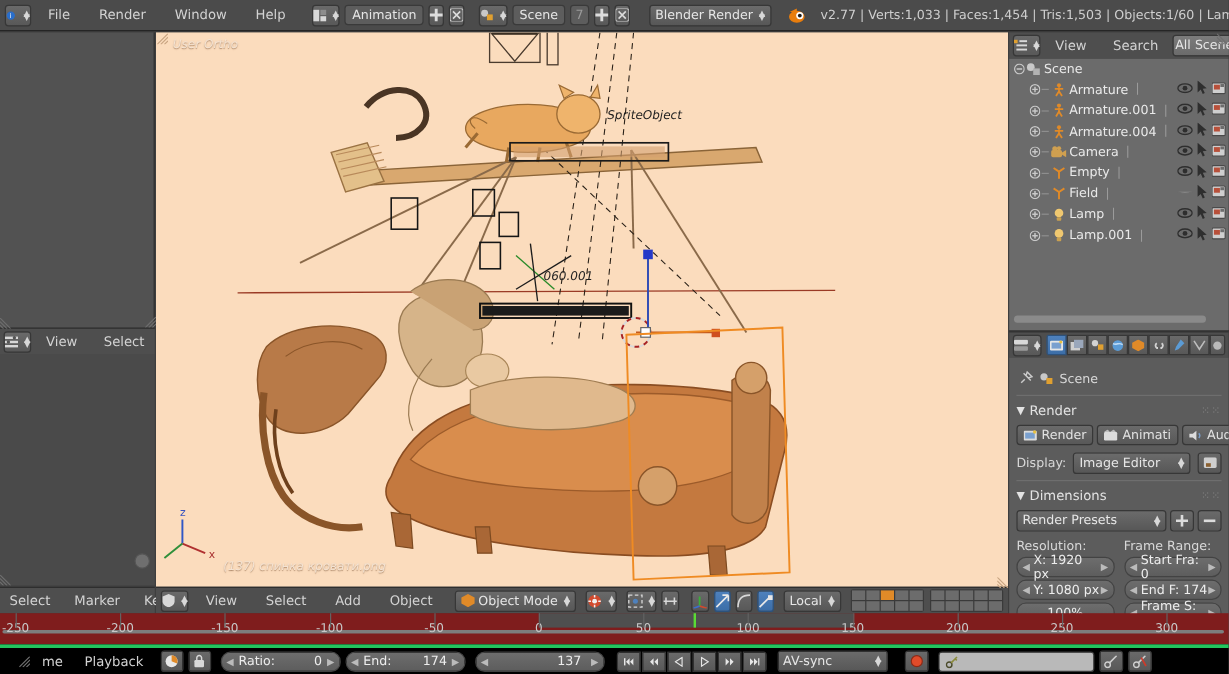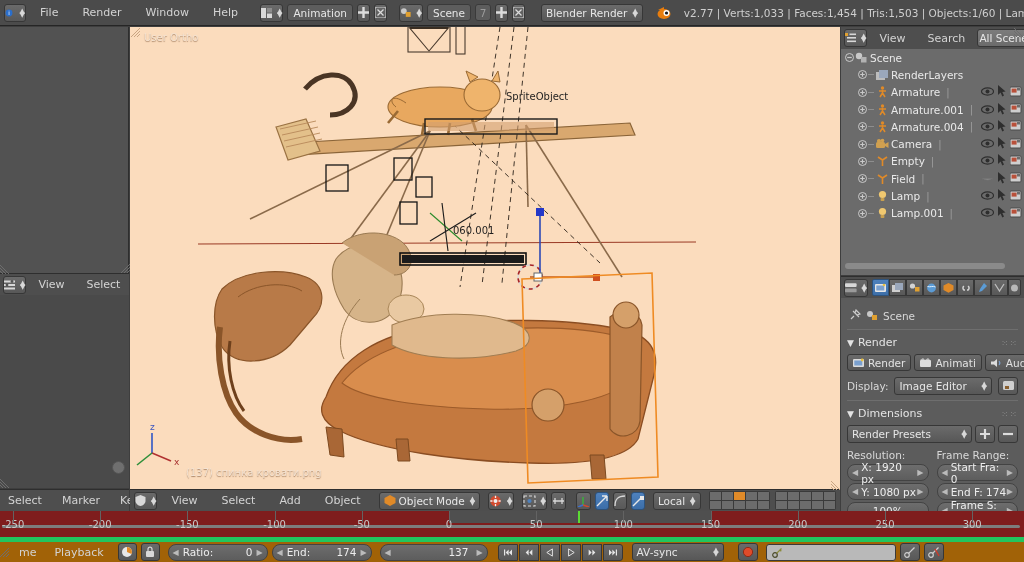--- a/index.html
+++ b/index.html
@@ -37,21 +37,21 @@
             justify-content:center;background:linear-gradient(#6a6a6a,#585858);
             border:1px solid #373737;border-radius:3px; }
   .stats { color:#cfcfcf; font-size:10.5px; margin-left:8px; white-space:nowrap; }
 
   
   #viewport { position:absolute; left:130px; top:27px; width:710px; height:462px;
               background:#fbdcbd; overflow:hidden; }
   #vp-header { position:absolute; left:130px; top:489px; width:710px; height:22px;
                background:#4e4e4e; border-top:1px solid #2e2e2e; display:flex;
                align-items:center; padding:0 4px; gap:4px; }
-  .vp-label { position:absolute; color:#f4e3d2; font-size:10px; text-shadow:0 1px 1px rgba(120,80,50,.6); }
+  .vp-label { position:absolute; color:#f4e3d2; font-size:10px; text-shadow:0 1px 1px rgba(120,80,50,.6);font-style:italic; }
 
   
   #left-top { position:absolute; left:0; top:27px; width:129px; height:246px; background:#525252;
               border-right:1px solid #2e2e2e; }
   #left-mid-hdr { position:absolute; left:0; top:273px; width:129px; height:22px;
                   background:#4e4e4e; border-top:1px solid #2e2e2e;
                   display:flex; align-items:center; padding:0 3px; gap:2px; }
   #left-mid { position:absolute; left:0; top:295px; width:129px; height:193px; background:#4a4a4a; }
   #left-bot-hdr { position:absolute; left:0; top:489px; width:129px; height:22px;
                   background:#4e4e4e; border-top:1px solid #2e2e2e;
@@ -84,22 +84,22 @@
   .lbl { color:#d8d8d8; font-size:10.5px; }
   .grip { margin-left:auto; color:#848484; font-size:9px; letter-spacing:1px; }
   .numf { background:linear-gradient(#6d6d6d,#5d5d5d); border:1px solid #434343;
           border-radius:8px; height:17px; display:flex; align-items:center;
           padding:0 4px; color:#ededed; font-size:10.5px; }
   .numf .v { flex:1; text-align:left; }
 
   
   #tl-ruler { position:absolute; left:0; top:511px; width:1024px; height:26px; background:#7f1d1d; }
   #tl-hdr { position:absolute; left:0; top:537px; width:1024px; height:25px;
-            background:#a16207; border-top:5px solid #22c55e;
-            display:flex; align-items:center; padding:0 0; gap:4px; }
+            background:#000000; border-top:3px solid #22c55e;
+            display:flex; align-items:center; padding:0 16px; gap:4px; }
   .tick-lbl { position:absolute; top:8px; color:#c9c9c9; font-size:10px; transform:translateX(-50%); }
   .tl-range { position:absolute; top:0; height:12px; background:#4f4f4f; }
   .tl-play { position:absolute; top:0; width:2px; height:12px; background:#5bdb34; }
   .tl-tick { position:absolute; top:0; width:1px; height:12px; background:#636363; }
   .tl-scrollbar { position:absolute; left:2px; top:14px; height:3px; background:#7d7d7d; border-radius:2px; }
 
   
   .corner { position:absolute; width:9px; height:9px; }
   .corner svg { display:block; }
 </style>
@@ -477,36 +477,20 @@
             <path d="M2.2 4.5 H6.8" stroke="#c9c9c9" stroke-width="1.2"></path>
           </svg>
         </span>
         <span class="ol-ic">
           <svg width="13" height="12" viewBox="0 0 13 12">
             <circle cx="4" cy="4" r="3.2" fill="#c9c9c9"></circle>
             <rect x="6" y="5" width="5.5" height="5.5" fill="#b2b2b2"></rect>
           </svg>
         </span>
         <span class="ol-name">Scene</span>
-      </div>
-      <div class="ol-row" style="padding-left: 17px;">
-        <span class="expand">
-          <svg width="9" height="9" viewBox="0 0 9 9">
-            <circle cx="4.5" cy="4.5" r="4" fill="none" stroke="#c9c9c9" stroke-width="1"></circle>
-            <path d="M2.2 4.5 H6.8 M4.5 2.2 V6.8" stroke="#c9c9c9" stroke-width="1.2"></path>
-          </svg>
-        </span>
-        <span style="width: 6px; height: 1px; background: rgb(142, 142, 142); margin: 0px 1px;"></span>
-        <span class="ol-ic">
-          <svg width="13" height="12" viewBox="0 0 13 12">
-            <rect x="0" y="3" width="9" height="8" fill="#bcbcbc"></rect>
-            <rect x="3" y="1" width="9" height="8" fill="#9aa7bb"></rect>
-          </svg>
-        </span>
-        <span class="ol-name">RenderLayers</span>
       </div>
       <div class="ol-row" style="padding-left: 17px;">
         <span class="expand">
           <svg width="9" height="9" viewBox="0 0 9 9">
             <circle cx="4.5" cy="4.5" r="4" fill="none" stroke="#c9c9c9" stroke-width="1"></circle>
             <path d="M2.2 4.5 H6.8 M4.5 2.2 V6.8" stroke="#c9c9c9" stroke-width="1.2"></path>
           </svg>
         </span>
         <span style="width: 6px; height: 1px; background: rgb(142, 142, 142); margin: 0px 1px;"></span>
         <span class="ol-ic">

